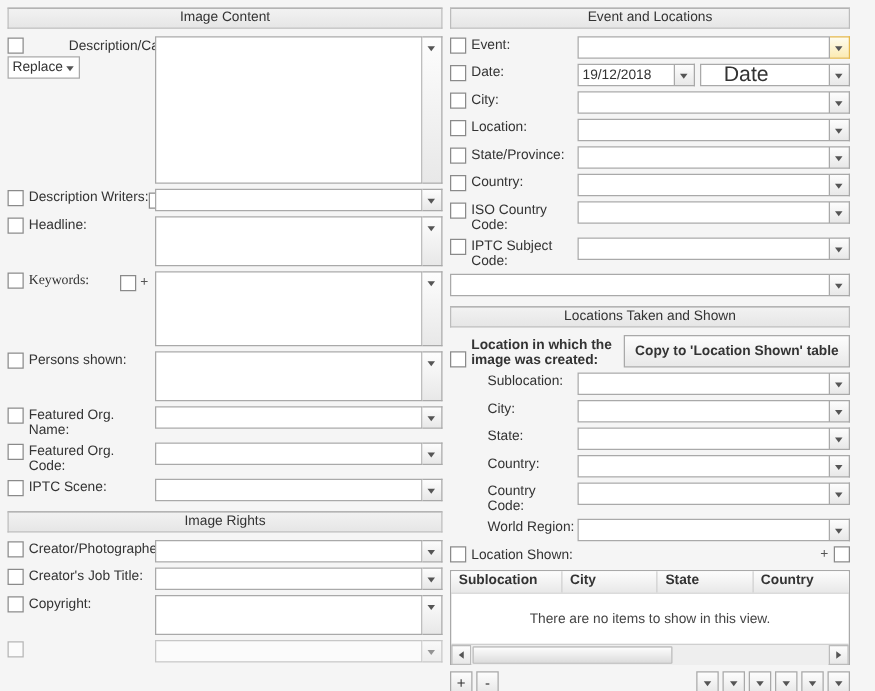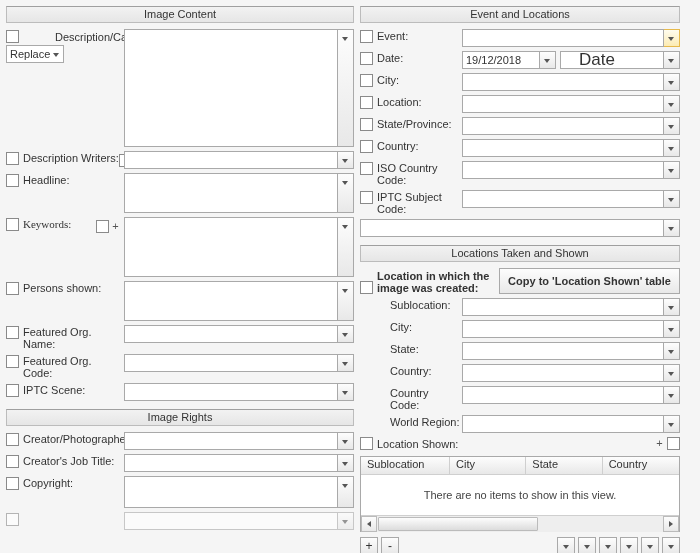--- a/index.html
+++ b/index.html
@@ -195,20 +195,21 @@
   .table {
     border: 1px solid #a9a9a9;
     background: #fff;
     margin-top: 2px;
   }
   .thead {
     display: flex;
     height: 18px;
     background: linear-gradient(#fdfdfd,#e8e8e8);
     border-bottom: 1px solid #cfcfcf;
+    font-weight: bold;
   }
   .th {
     font-size: 11px;
     padding: 1px 6px;
     border-right: 1px solid #cfcfcf;
   }
   .tbody {
     height: 40px;
     display: flex;
     align-items: center;

